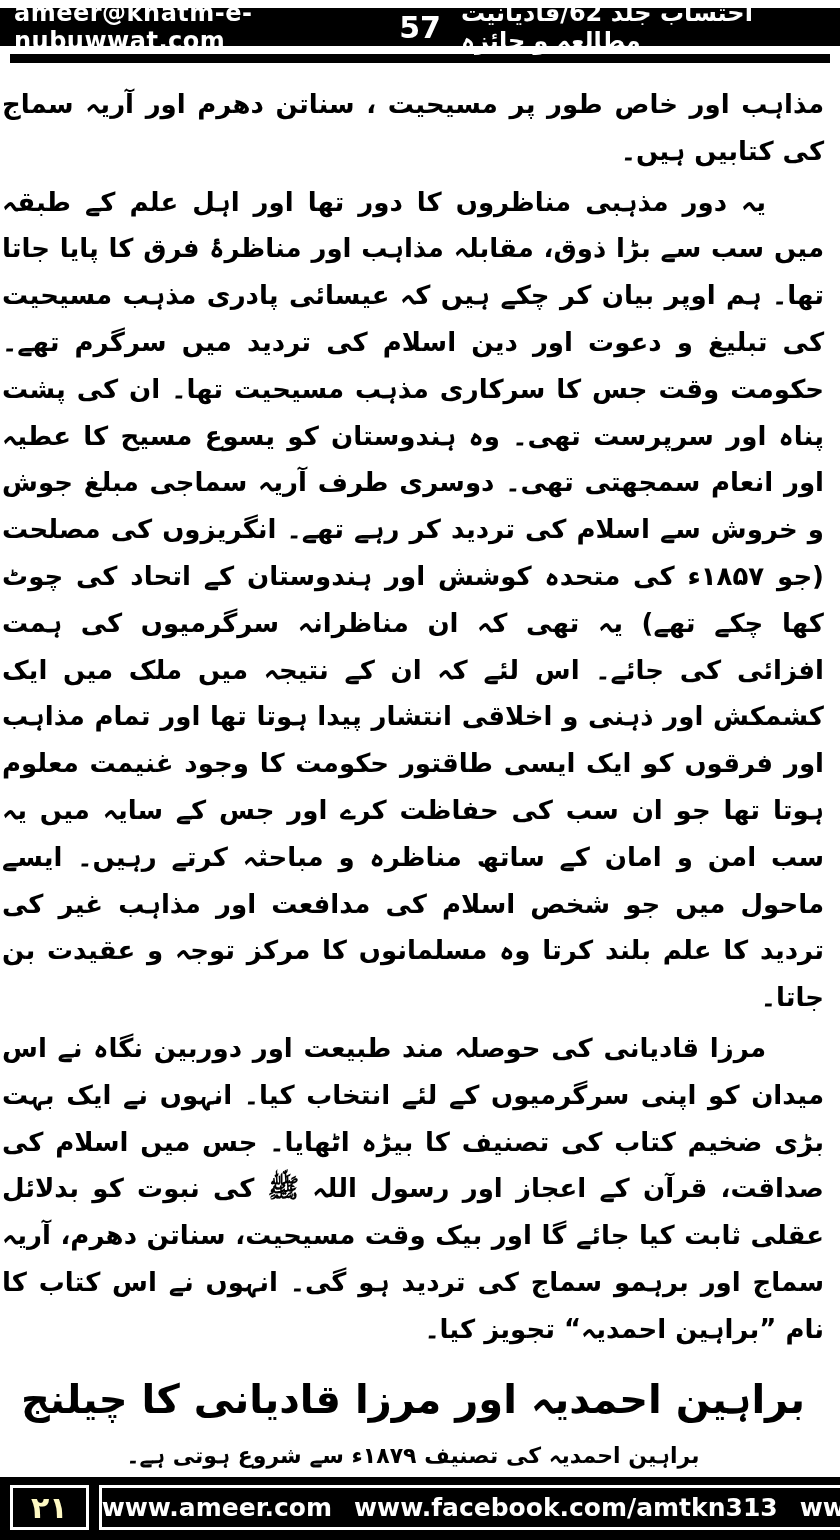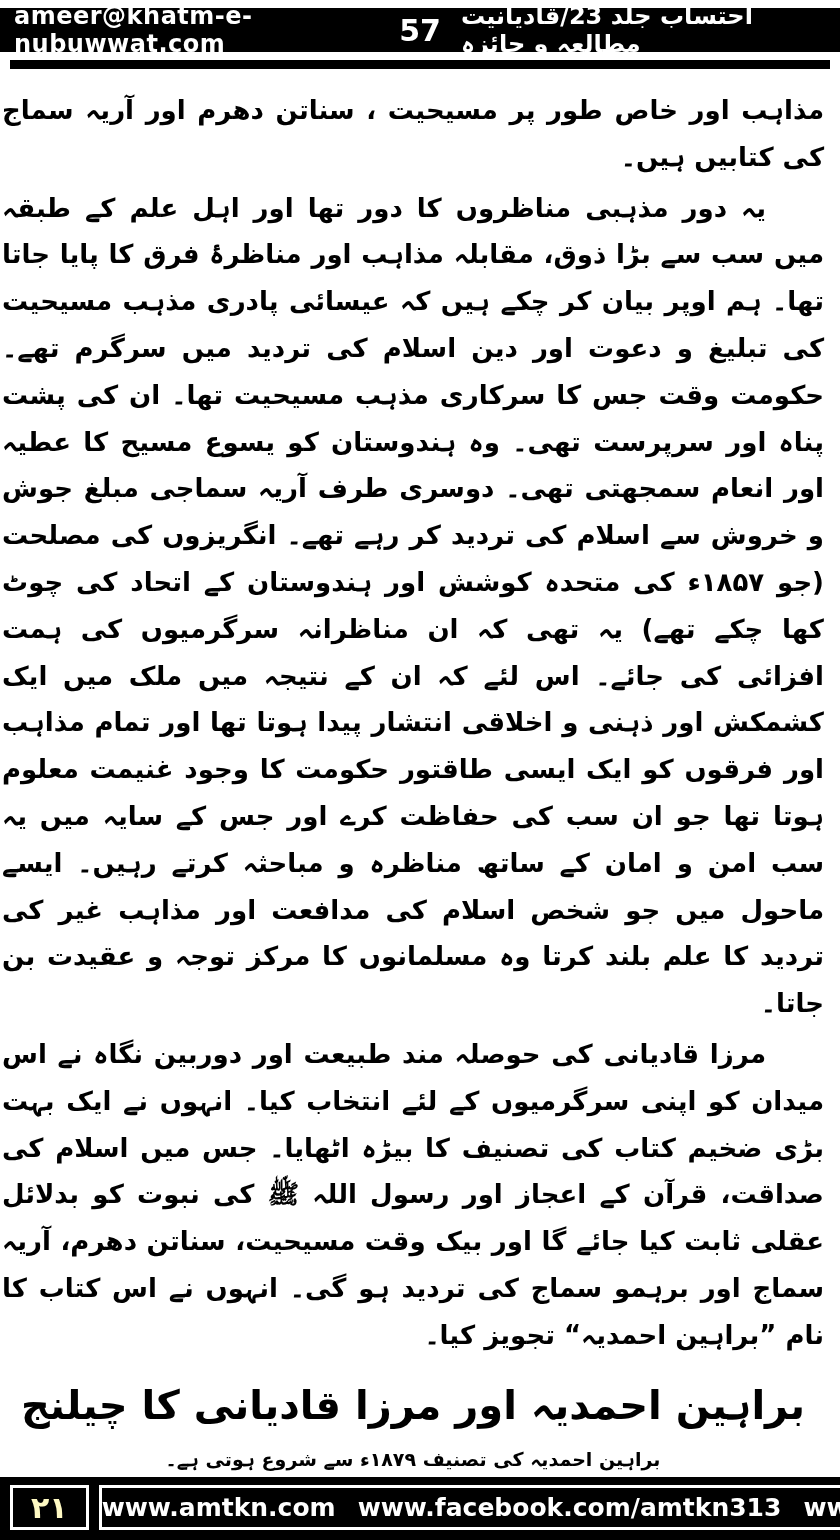--- a/index.html
+++ b/index.html
@@ -15,21 +15,21 @@
   .page {
     position: relative;
     width: 840px;
     height: 1540px;
     box-sizing: border-box;
     background: #ffffff;
   }
   
   .header-bar {
     margin-top: 8px;
-    height: 44px;
+    height: 38px;
     background: #000000;
     color: #ffffff;
     display: flex;
     align-items: center;
     padding: 0 14px;
     box-sizing: border-box;
     font-weight: bold;
   }
   .header-email {
     flex: 1;
@@ -74,21 +74,21 @@
   }
   .section-heading {
     margin: 16px 0 8px 0;
     font-size: 40px;
     font-weight: 900;
     text-align: center;
     line-height: 1.5;
   }
   .section-subheading {
     margin: 0 0 8px 0;
-    font-size: 19px;
+    font-size: 22px;
     font-weight: 700;
     text-align: center;
     line-height: 1.7;
   }
   .section-citation {
     margin: 0 0 12px 0;
     font-size: 20px;
     font-weight: 700;
     text-align: center;
     line-height: 1.6;
@@ -132,21 +132,21 @@
   }
 </style>
 </head>
 <body>
 
 <div class="page">
 
   <header class="header-bar">
     <span class="header-email">ameer@khatm-e-nubuwwat.com</span>
     <span class="header-pagenum">57</span>
-    <span class="header-title" dir="rtl">احتساب جلد 23/قادیانیت مطالعہ و جائزہ</span>
+    <span class="header-title" dir="rtl">احتساب جلد 62/قادیانیت مطالعہ و جائزہ</span>
   </header>
 
   <div class="header-rule"></div>
 
   <main class="content" dir="rtl">
 
     <p class="para no-indent" lang="ur">مذاہب اور خاص طور پر مسیحیت ، سناتن دھرم اور آریہ سماج کی کتابیں ہیں۔</p>
 
     <p class="para" lang="ur">یہ دور مذہبی مناظروں کا دور تھا اور اہل علم کے طبقہ میں سب سے بڑا ذوق، مقابلہ مذاہب اور مناظرۂ فرق کا پایا جاتا تھا۔ ہم اوپر بیان کر چکے ہیں کہ عیسائی پادری مذہب مسیحیت کی تبلیغ و دعوت اور دین اسلام کی تردید میں سرگرم تھے۔ حکومت وقت جس کا سرکاری مذہب مسیحیت تھا۔ ان کی پشت پناہ اور سرپرست تھی۔ وہ ہندوستان کو یسوع مسیح کا عطیہ اور انعام سمجھتی تھی۔ دوسری طرف آریہ سماجی مبلغ جوش و خروش سے اسلام کی تردید کر رہے تھے۔ انگریزوں کی مصلحت (جو ۱۸۵۷ء کی متحدہ کوشش اور ہندوستان کے اتحاد کی چوٹ کھا چکے تھے) یہ تھی کہ ان مناظرانہ سرگرمیوں کی ہمت افزائی کی جائے۔ اس لئے کہ ان کے نتیجہ میں ملک میں ایک کشمکش اور ذہنی و اخلاقی انتشار پیدا ہوتا تھا اور تمام مذاہب اور فرقوں کو ایک ایسی طاقتور حکومت کا وجود غنیمت معلوم ہوتا تھا جو ان سب کی حفاظت کرے اور جس کے سایہ میں یہ سب امن و امان کے ساتھ مناظرہ و مباحثہ کرتے رہیں۔ ایسے ماحول میں جو شخص اسلام کی مدافعت اور مذاہب غیر کی تردید کا علم بلند کرتا وہ مسلمانوں کا مرکز توجہ و عقیدت بن جاتا۔</p>
 
@@ -158,19 +158,19 @@
 
     <p class="section-citation" lang="ur">(سیرت المہدی حصہ دوم ص ۱۵۱، روایت نمبر ۷۴۶)</p>
 
   </main>
 
   <footer class="footer-bar">
     <div class="footer-pagebox">
       <span>۲۱</span>
     </div>
     <div class="footer-links">
-      <span>www.amtkn.com</span>
+      <span>www.ameer.com</span>
       <span>www.facebook.com/amtkn313</span>
       <span>www.emaktaba.info</span>
     </div>
   </footer>
 
 </div>
 
 </body></html>

